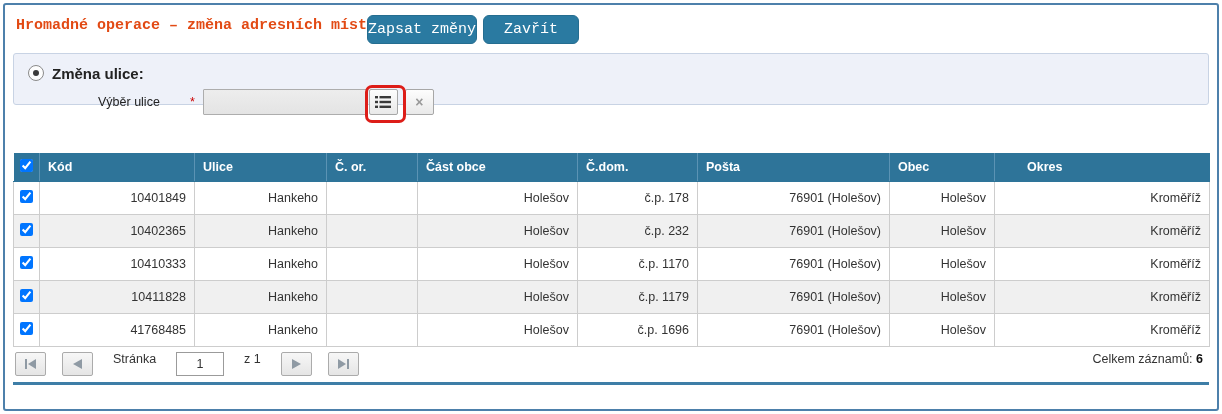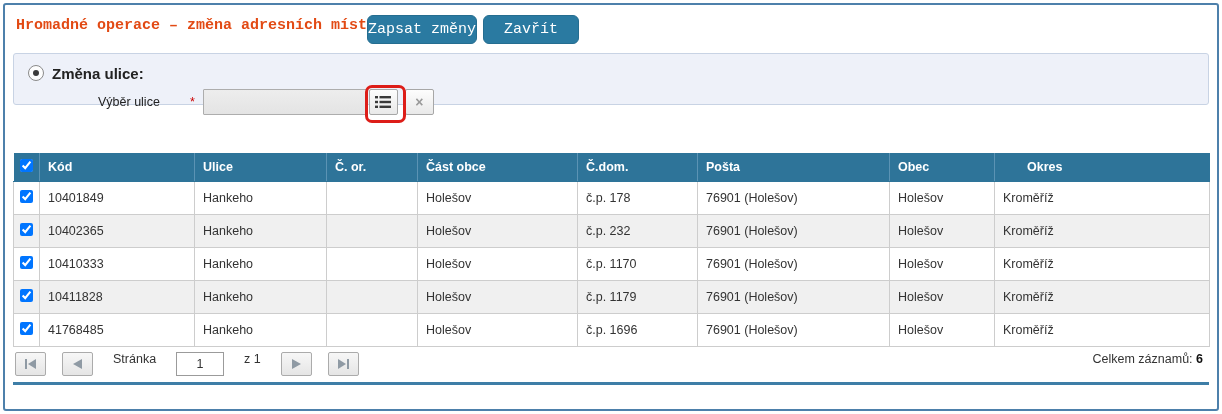--- a/index.html
+++ b/index.html
@@ -26,21 +26,21 @@
   .icon-btn{width:29px;height:26px;border:1px solid #a7a7a7;background:linear-gradient(#fdfdfd,#e9e9e9);border-radius:2px;display:inline-flex;align-items:center;justify-content:center;cursor:pointer;padding:0;}
   .annotation{position:absolute;left:-4px;top:-4px;width:35px;height:32px;border:3px solid #dd1d18;border-radius:7px;pointer-events:none;}
   .clear-btn{margin-left:7px;color:#9a9a9a;font-size:14px;font-weight:bold;line-height:1;}
 
   
   .grid{margin:0 8px;border-bottom:3px solid #3e7ea7;}
   table{border-collapse:collapse;width:1196px;table-layout:fixed;font-size:12.5px;margin-top:48px;}
   th{background:#2e7499;color:#fff;font-weight:bold;text-align:left;padding:7px 8px;border-right:1px solid #56. }
   thead th{background:#2e7499;color:#fff;border-right:1px solid #5b93b4;border-bottom:1px solid #2e7499;}
   thead th:last-child{border-right:1px solid #2e7499;padding-left:32px;}
-  td{padding:9px 8px;border:1px solid #cdcdcd;color:#333;overflow:hidden;white-space:nowrap;}
+  td{padding:9px 8px;border:1px solid #cdcdcd;color:#333;overflow:hidden;white-space:nowrap;text-align:right;}
   tbody tr:nth-child(even){background:#f0f0f0;}
   tbody tr:nth-child(odd){background:#ffffff;}
   .chk{text-align:center;padding:4px 2px;}
   input[type=checkbox]{width:13px;height:13px;margin:0;}
 
   
   .pager{display:flex;gap:16px;padding:5px 2px 6px 2px;font-size:12.5px;}
   .pgbtn{width:31px;height:24px;border:1px solid #ababab;background:linear-gradient(#f7f7f7,#e5e5e5);border-radius:2px;display:inline-flex;align-items:center;justify-content:center;cursor:pointer;padding:0;}
   .pgbtn svg{display:block;}
   .pager .lbl{margin:0 4px;}

